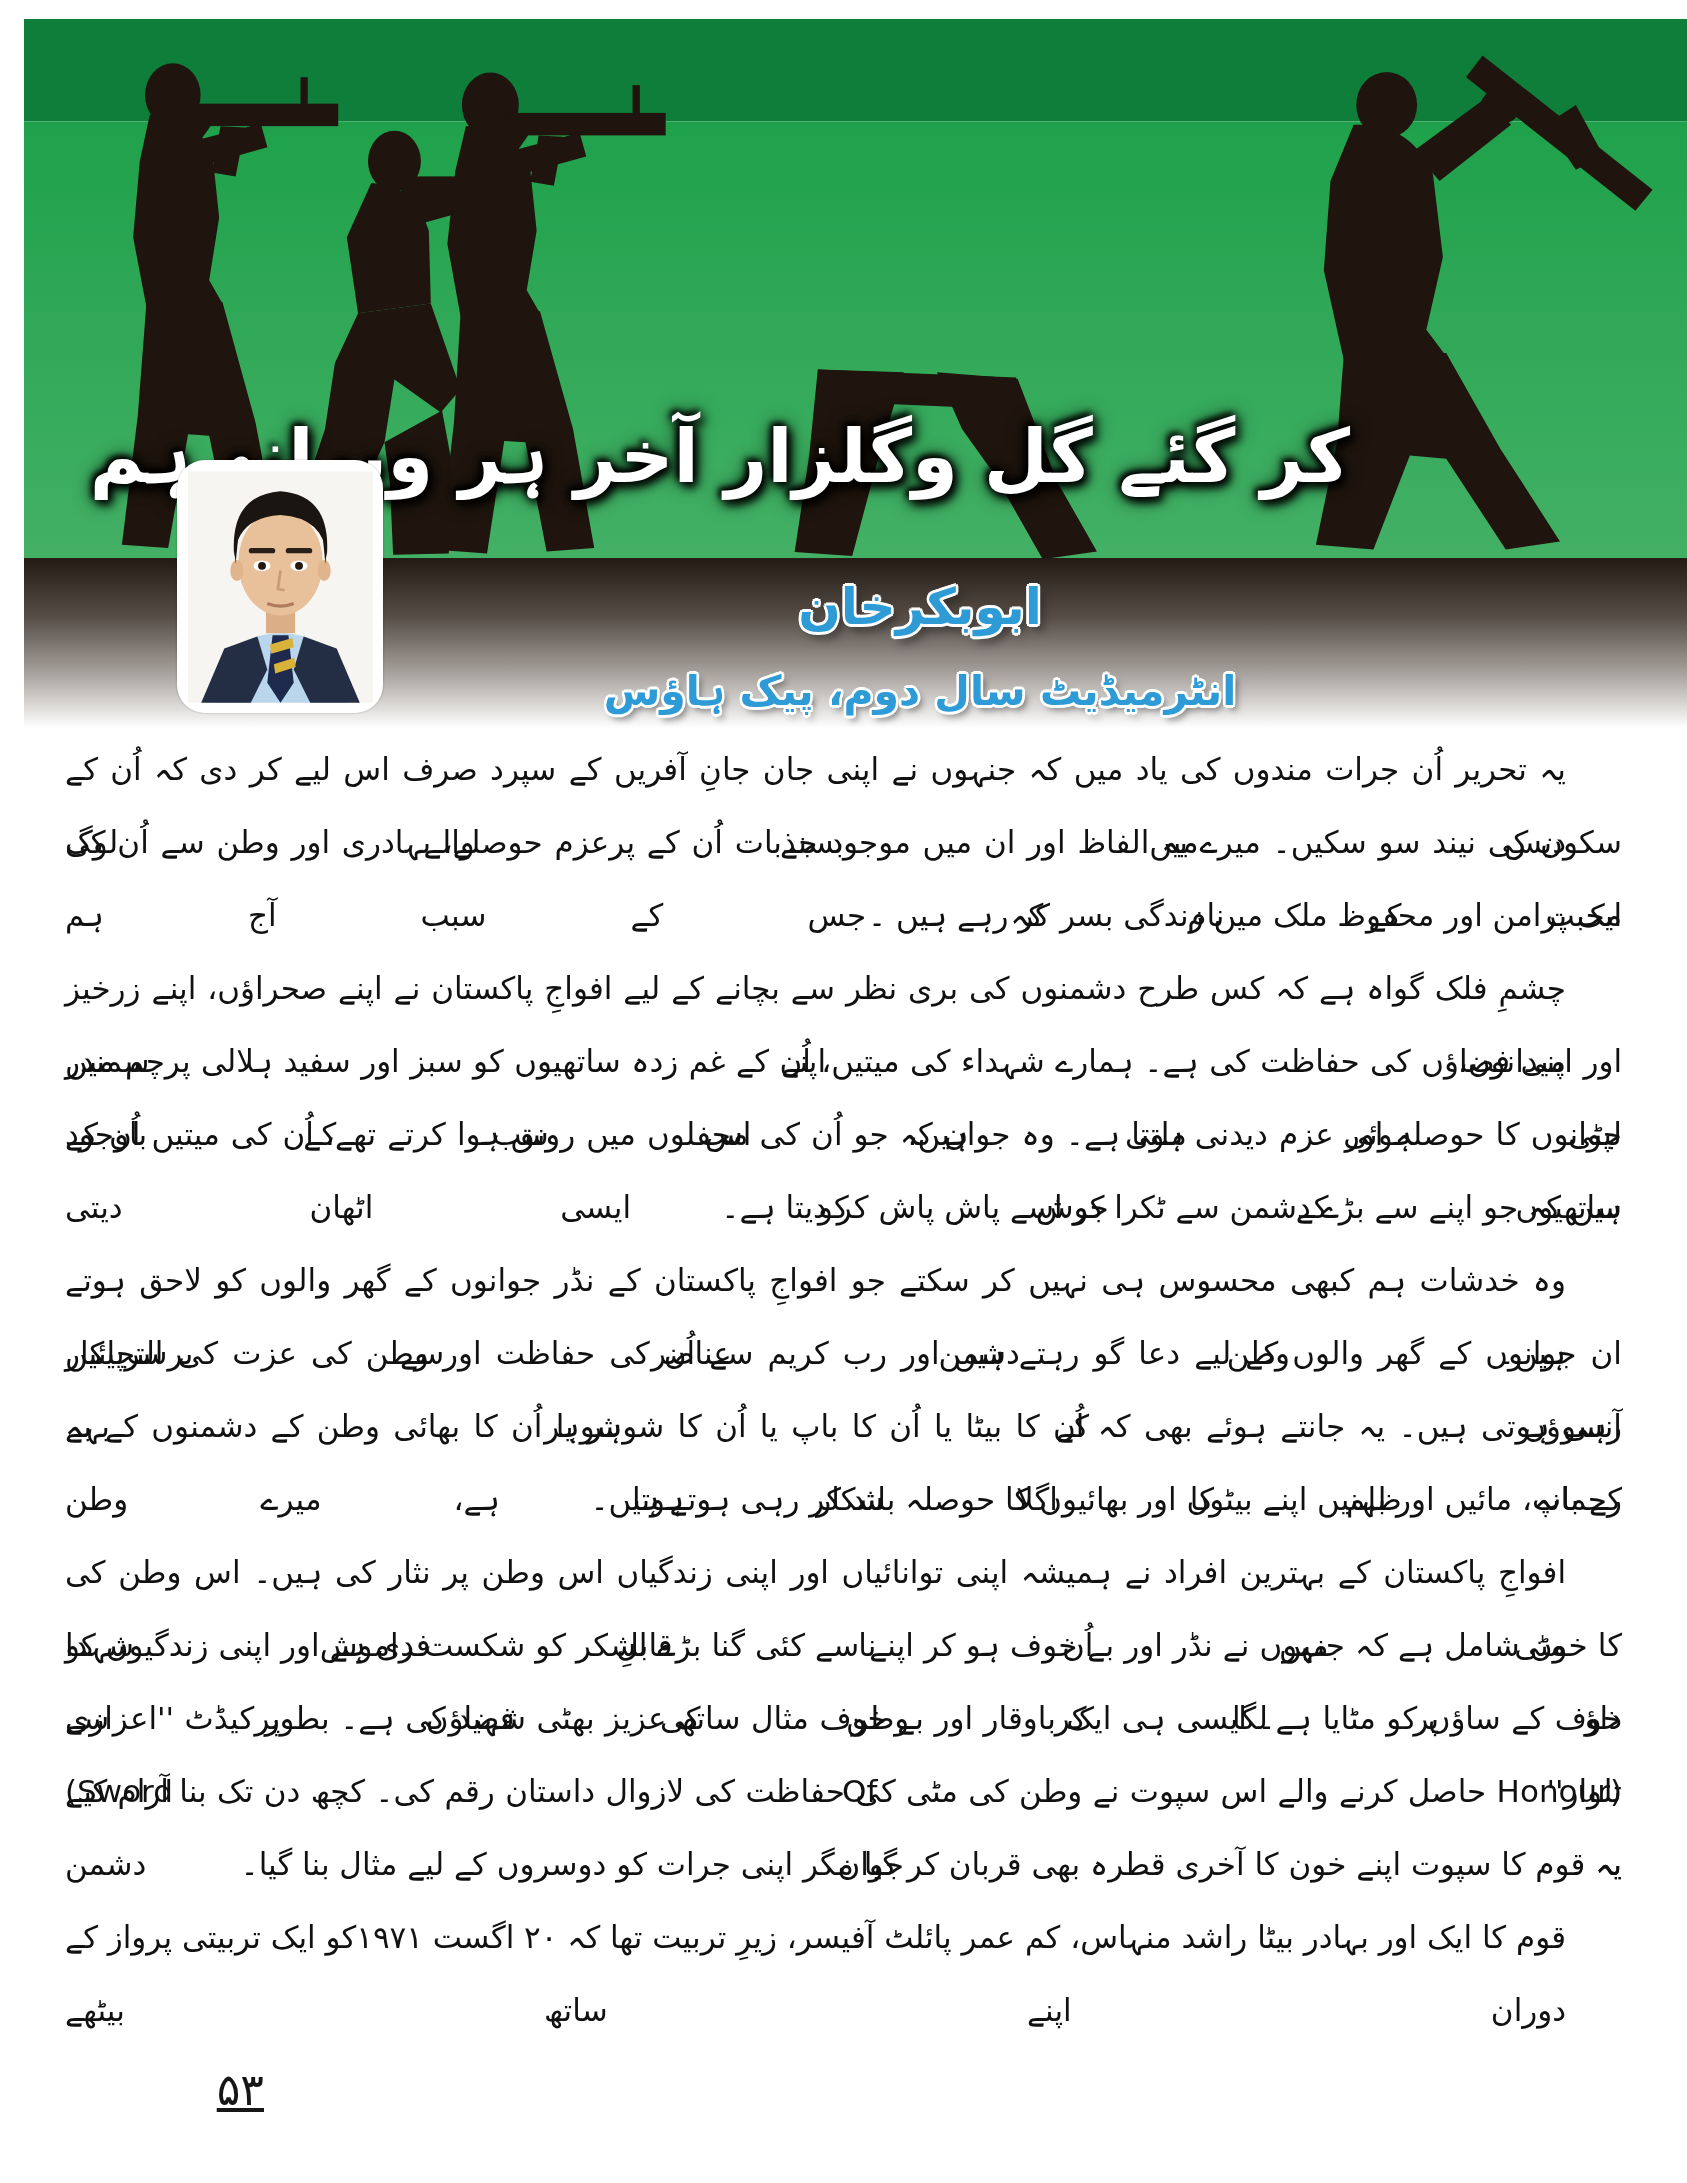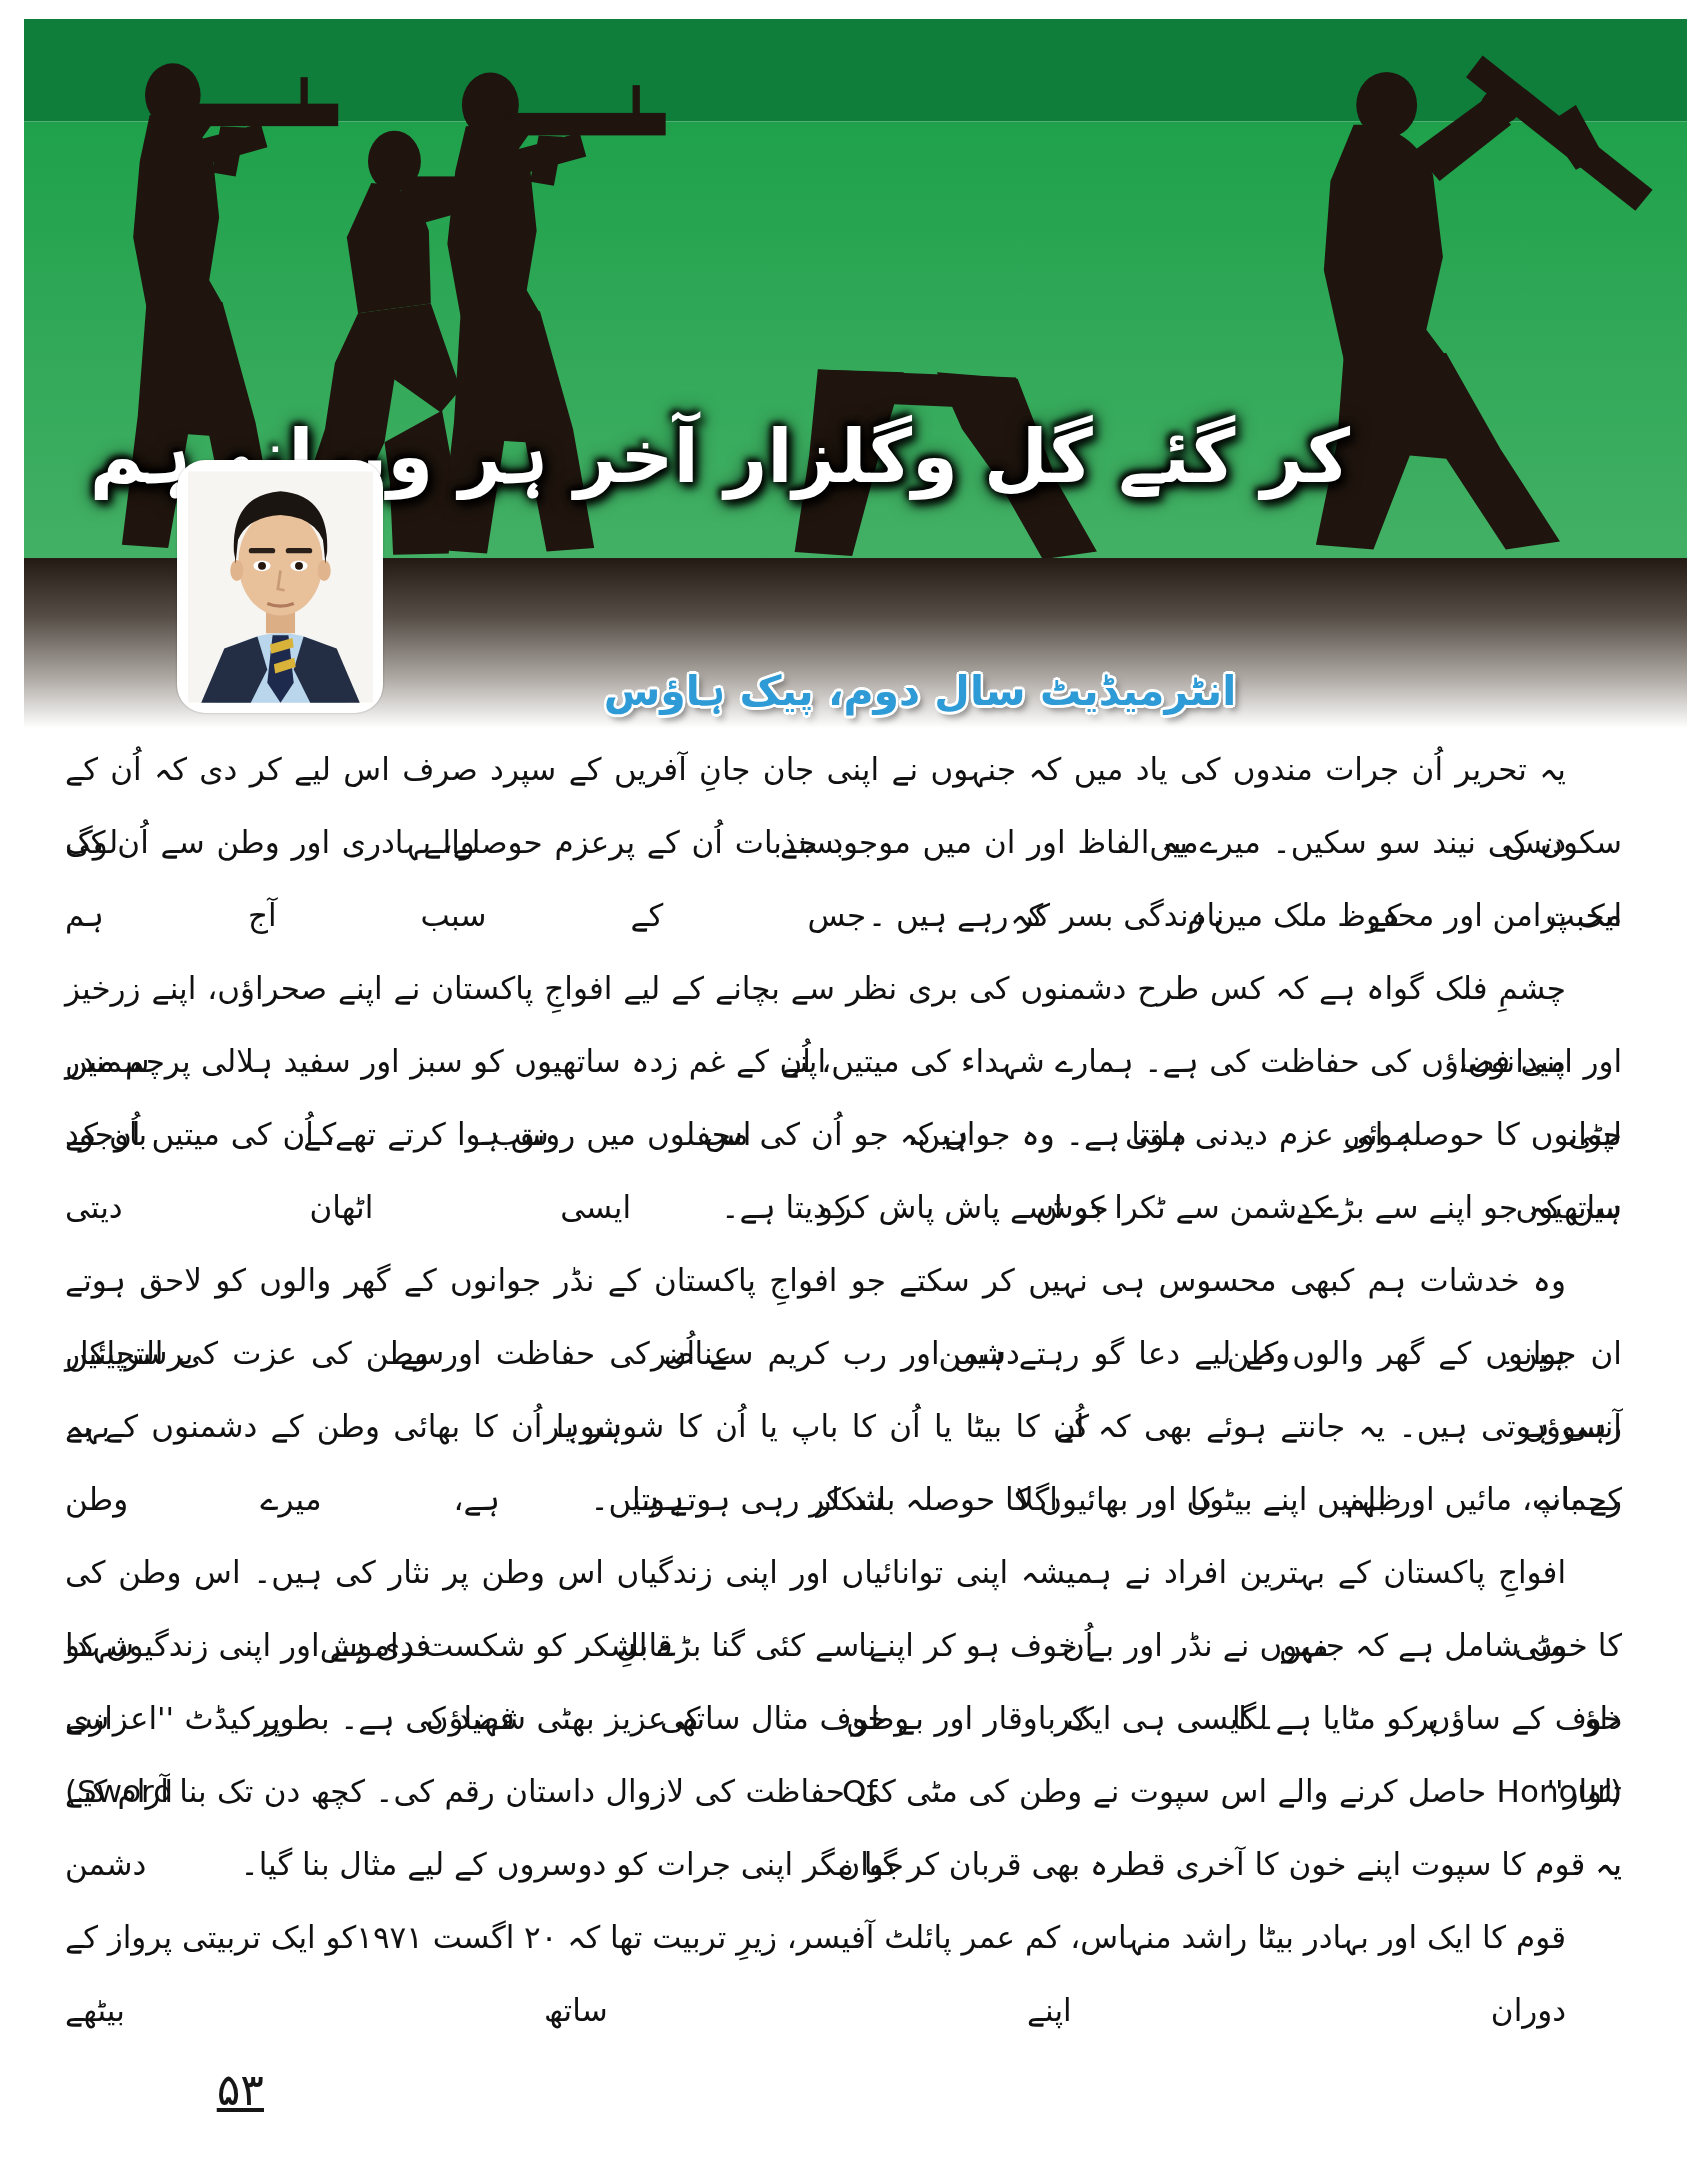--- a/index.html
+++ b/index.html
@@ -128,20 +128,21 @@
         <path d="M2205 55 L2462 258 L2436 290 L2180 88 Z"></path>
         <path d="M2300 160 L2346 130 L2388 207 L2346 228 Z"></path>
         <path d="M1995 510 L2150 505 L2232 650 L2322 790 L2240 802 L2150 665 L2095 660 L2040 802 L1953 795 L1985 640 Z"></path>
       </g>
     </g>
 
     <rect x="0" y="815" width="2514" height="257" fill="url(#fade)"></rect>
   </svg>
 
   <div class="headline">کر گئے گل وگلزار آخر ہر ویرانہ ہم</div>
+  <div class="byline">ابوبکرخان</div>
   <div class="affiliation">انٹرمیڈیٹ سال دوم، پیک ہاؤس</div>
 
   <div class="photo-frame">
     <svg width="185" height="232" viewBox="0 0 280 350">
       <rect x="0" y="0" width="280" height="350" fill="#f6f5f1"></rect>
 
       <rect x="118" y="195" width="44" height="50" fill="#dcae86"></rect>
 
       <path d="M40 350 L60 270 Q100 245 140 245 Q180 245 220 270 L240 350 Z" fill="#b9d6ec"></path>
 

